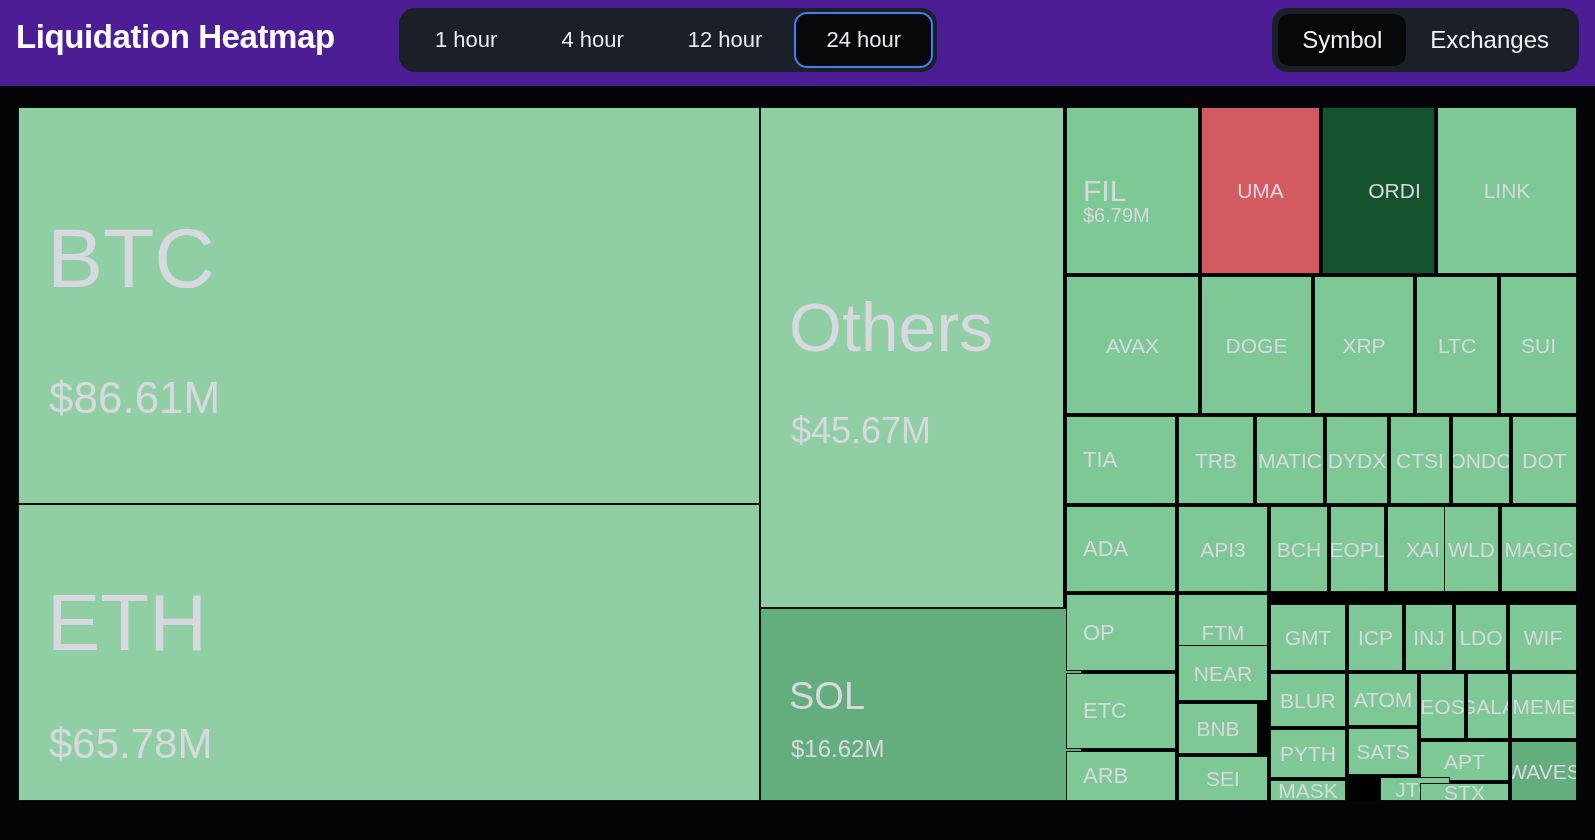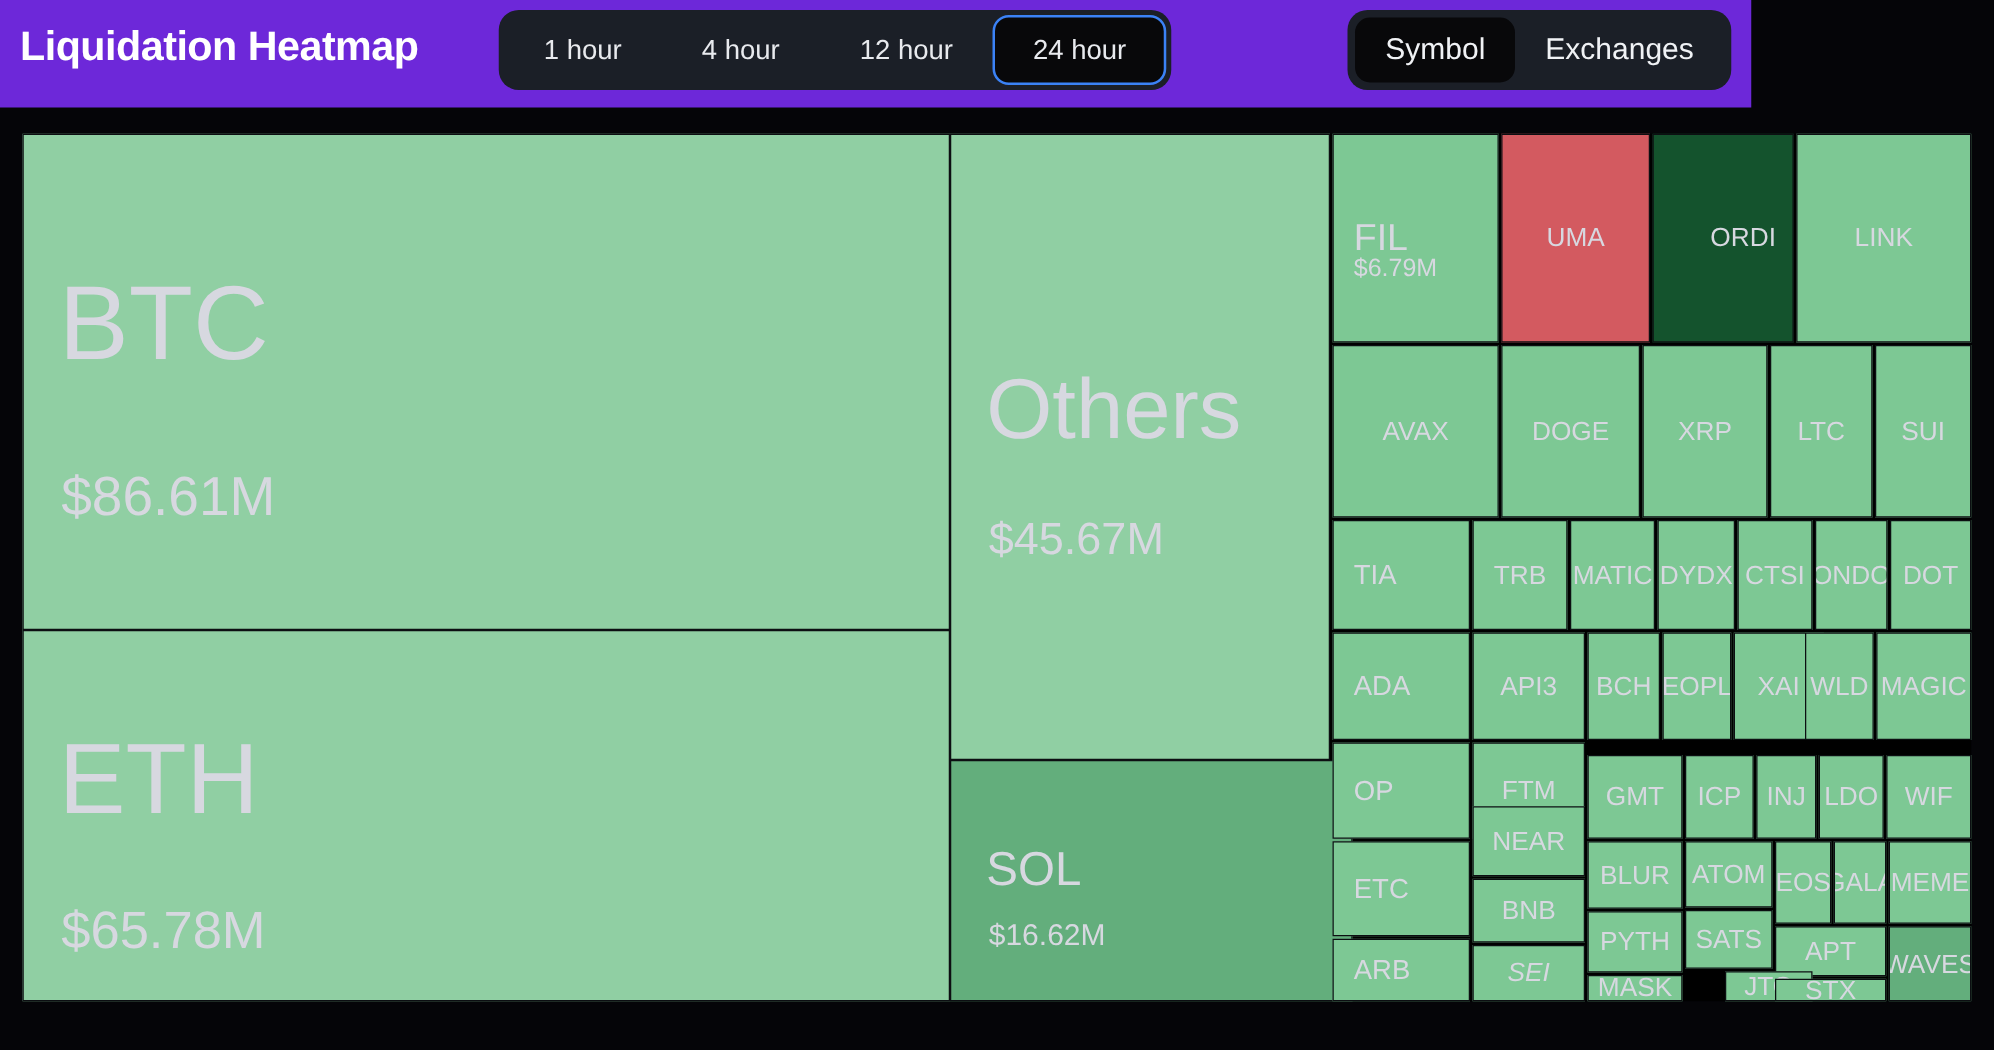--- a/index.html
+++ b/index.html
@@ -6,22 +6,22 @@
   html, body {
     width: 1595px; height: 840px;
     background: #050508;
     font-family: "Liberation Sans", sans-serif;
     overflow: hidden;
   }
 
   
   #header {
     position: absolute; left: 0; top: 0;
-    width: 1401px; height: 86px;
-    background: #6d28d9;
+    width: 1595px; height: 86px;
+    background: #4c1d95;
   }
   #page-title {
     position: absolute; left: 16px; top: 18px;
     font-size: 33px; font-weight: bold;
     color: #ffffff; letter-spacing: -0.4px;
     white-space: nowrap;
   }
   #timeframe-tabs {
     position: absolute; left: 399px; top: 8px;
     height: 64px;
@@ -229,21 +229,21 @@
     </div>
     <div class="tile sm" style="left: 1491px; top: 497px; width: 68px; height: 67px; background: rgb(125, 200, 148);">
       <span class="sym">WIF</span>
     </div>
     <div class="tile med" style="left: 1048px; top: 566px; width: 110px; height: 76px; background: rgb(125, 200, 148);">
       <span class="sym" style="font-size: 22px;">ETC</span>
     </div>
     <div class="tile sm" style="left: 1160px; top: 538px; width: 90px; height: 56px; background: rgb(125, 200, 148);">
       <span class="sym">NEAR</span>
     </div>
-    <div class="tile sm" style="left: 1160px; top: 596px; width: 90px; height: 51px; background: rgb(125, 200, 148);">
+    <div class="tile sm" style="left: 1160px; top: 596px; width: 80px; height: 51px; background: rgb(125, 200, 148);">
       <span class="sym">BNB</span>
     </div>
     <div class="tile sm" style="left: 1252px; top: 566px; width: 76px; height: 54px; background: rgb(125, 200, 148);">
       <span class="sym">BLUR</span>
     </div>
     <div class="tile sm" style="left: 1252px; top: 622px; width: 76px; height: 49px; background: rgb(125, 200, 148);">
       <span class="sym">PYTH</span>
     </div>
     <div class="tile sm" style="left: 1330px; top: 566px; width: 70px; height: 53px; background: rgb(125, 200, 148);">
       <span class="sym">ATOM</span>
@@ -262,21 +262,21 @@
     </div>
     <div class="tile sm" style="left: 1402px; top: 634px; width: 89px; height: 40px; background: rgb(125, 200, 148);">
       <span class="sym">APT</span>
     </div>
     <div class="tile sm" style="left: 1493px; top: 634px; width: 66px; height: 60px; background: rgb(99, 174, 124);">
       <span class="sym">WAVES</span>
     </div>
     <div class="tile med" style="left: 1048px; top: 644px; width: 110px; height: 50px; background: rgb(125, 200, 148);">
       <span class="sym" style="font-size: 22px;">ARB</span>
     </div>
-    <div class="tile sm" style="left: 1160px; top: 649px; width: 90px; height: 45px; background: rgb(125, 200, 148); font-style: italic;">
+    <div class="tile sm" style="left: 1160px; top: 649px; width: 90px; height: 45px; background: rgb(125, 200, 148);">
       <span class="sym">SEI</span>
     </div>
     <div class="tile sm" style="left: 1252px; top: 673px; width: 76px; height: 21px; background: rgb(125, 200, 148);">
       <span class="sym">MASK</span>
     </div>
     <div class="tile sm" style="left: 1330px; top: 670px; width: 70px; height: 24px; background: rgb(125, 200, 148); margin-left: 32px;">
       <span class="sym">JTO</span>
     </div>
     <div class="tile sm" style="left: 1402px; top: 676px; width: 89px; height: 18px; background: rgb(125, 200, 148);">
       <span class="sym">STX</span>

